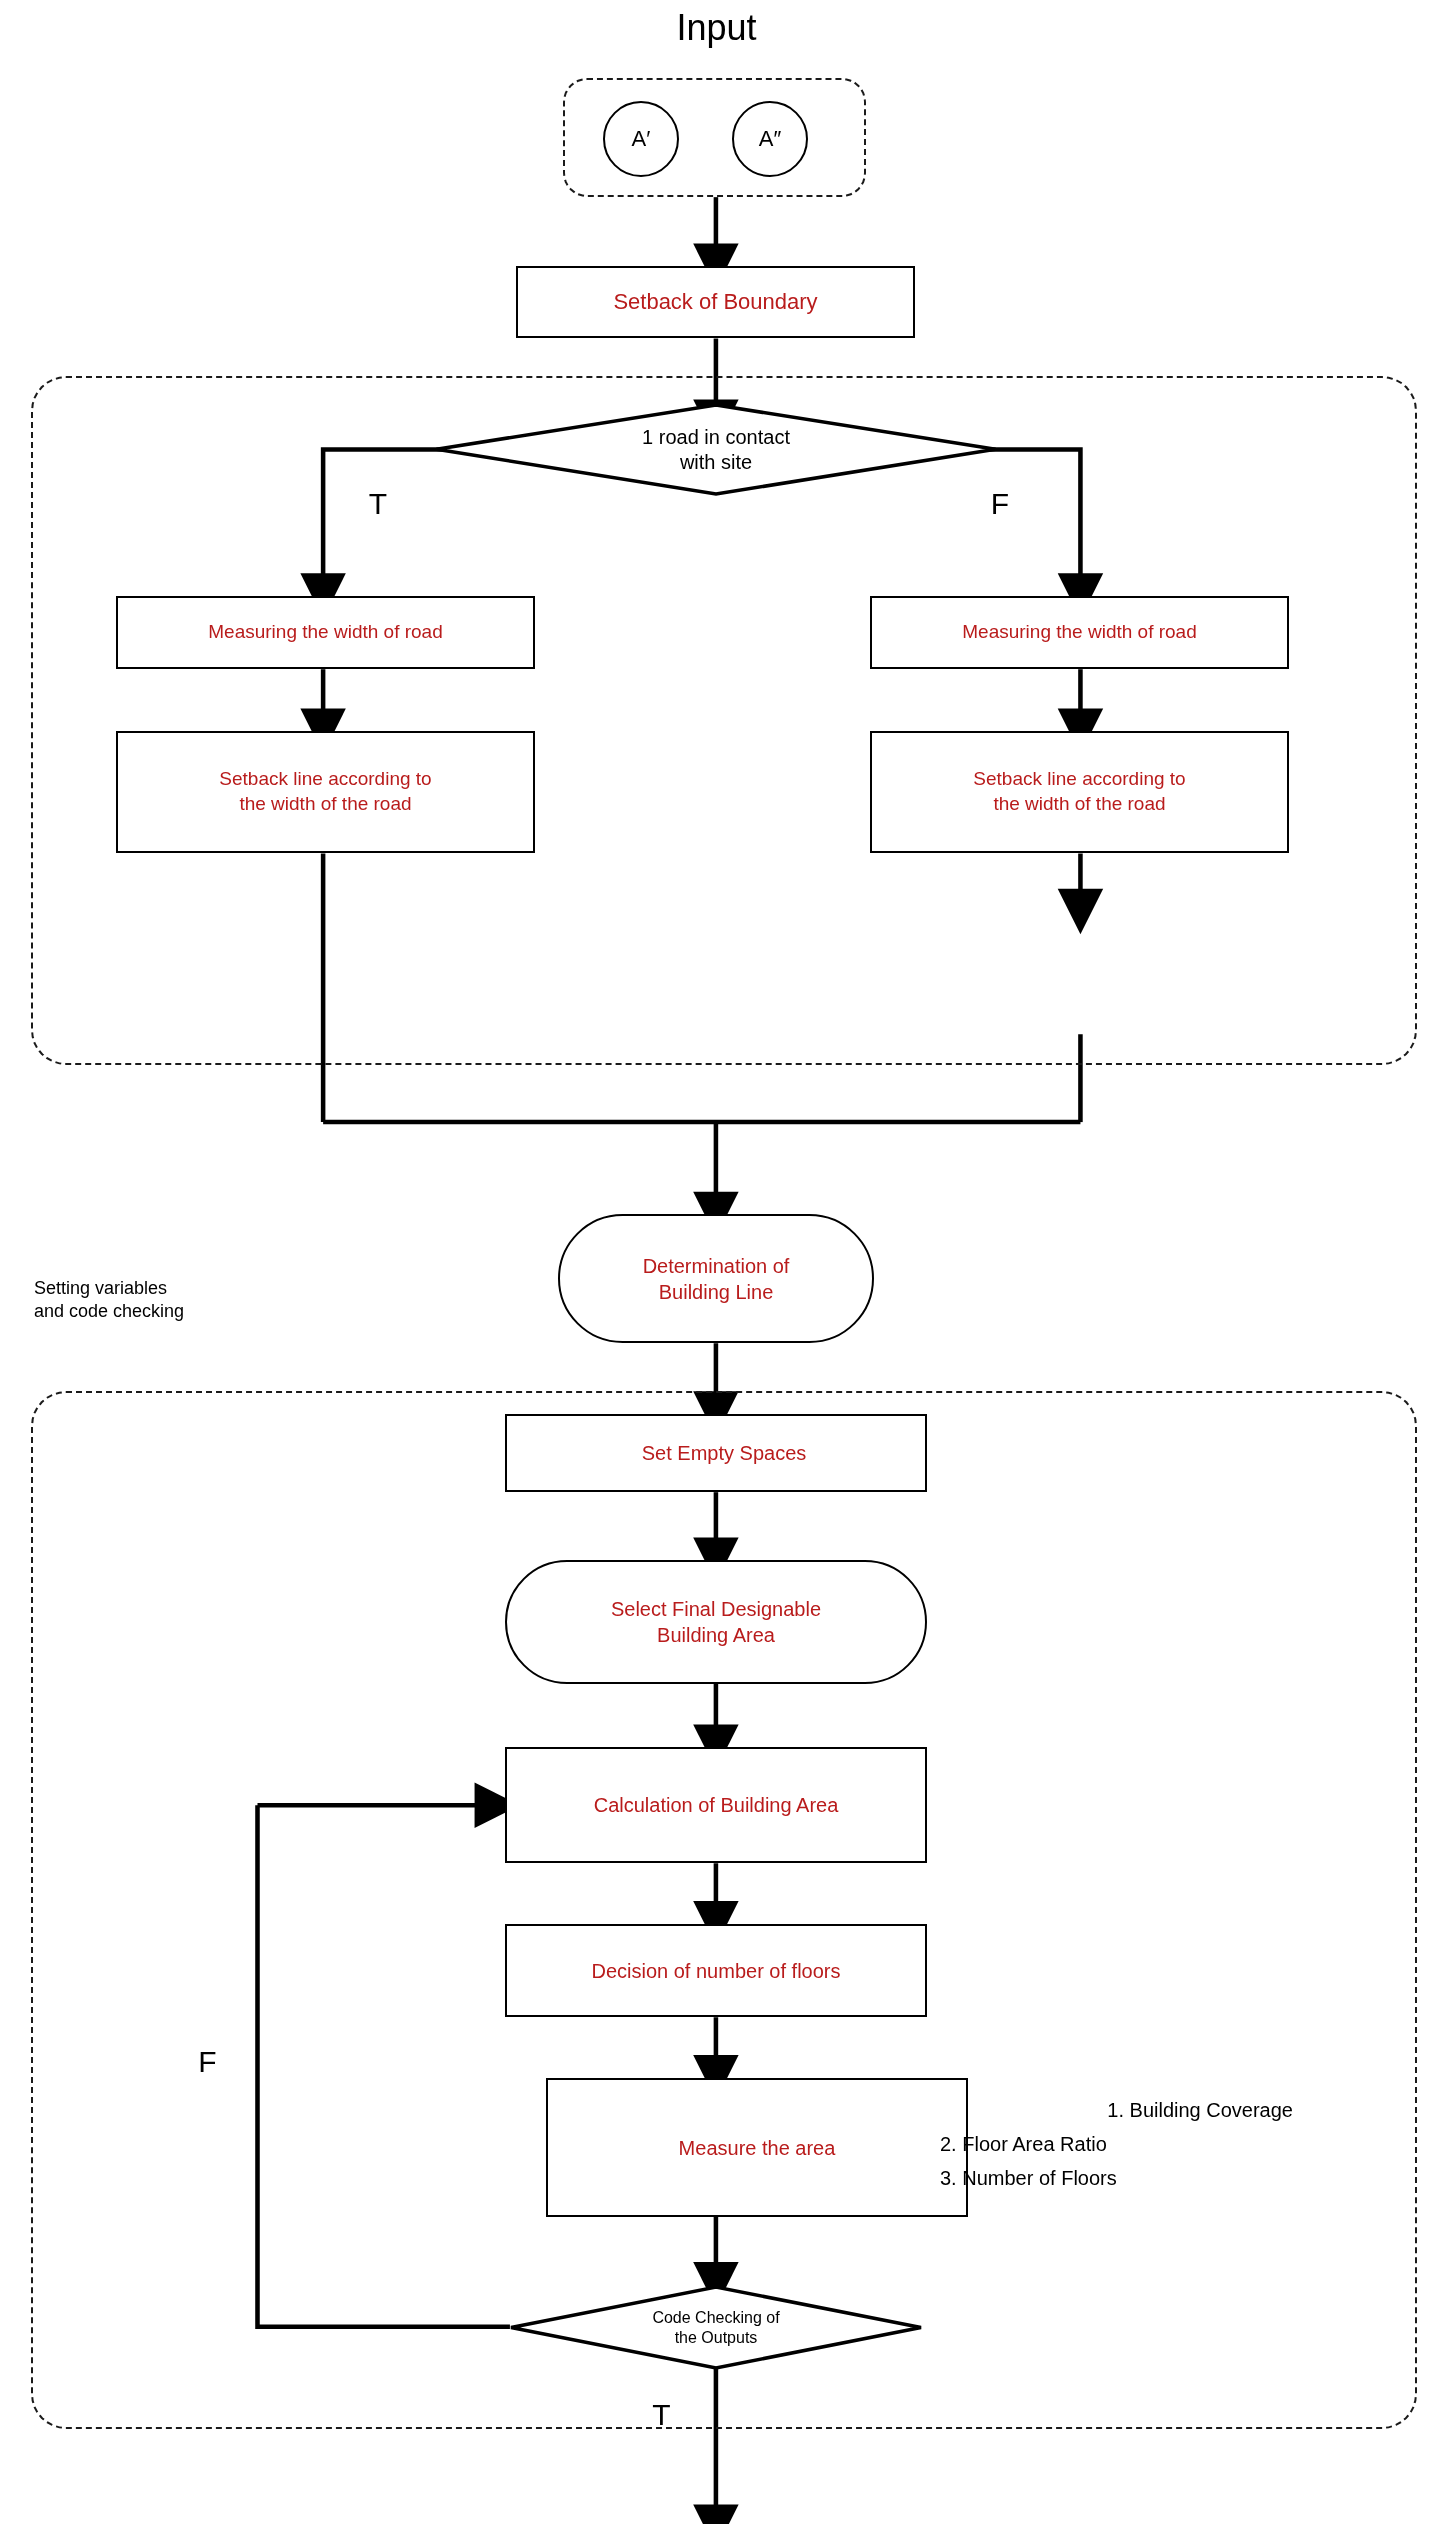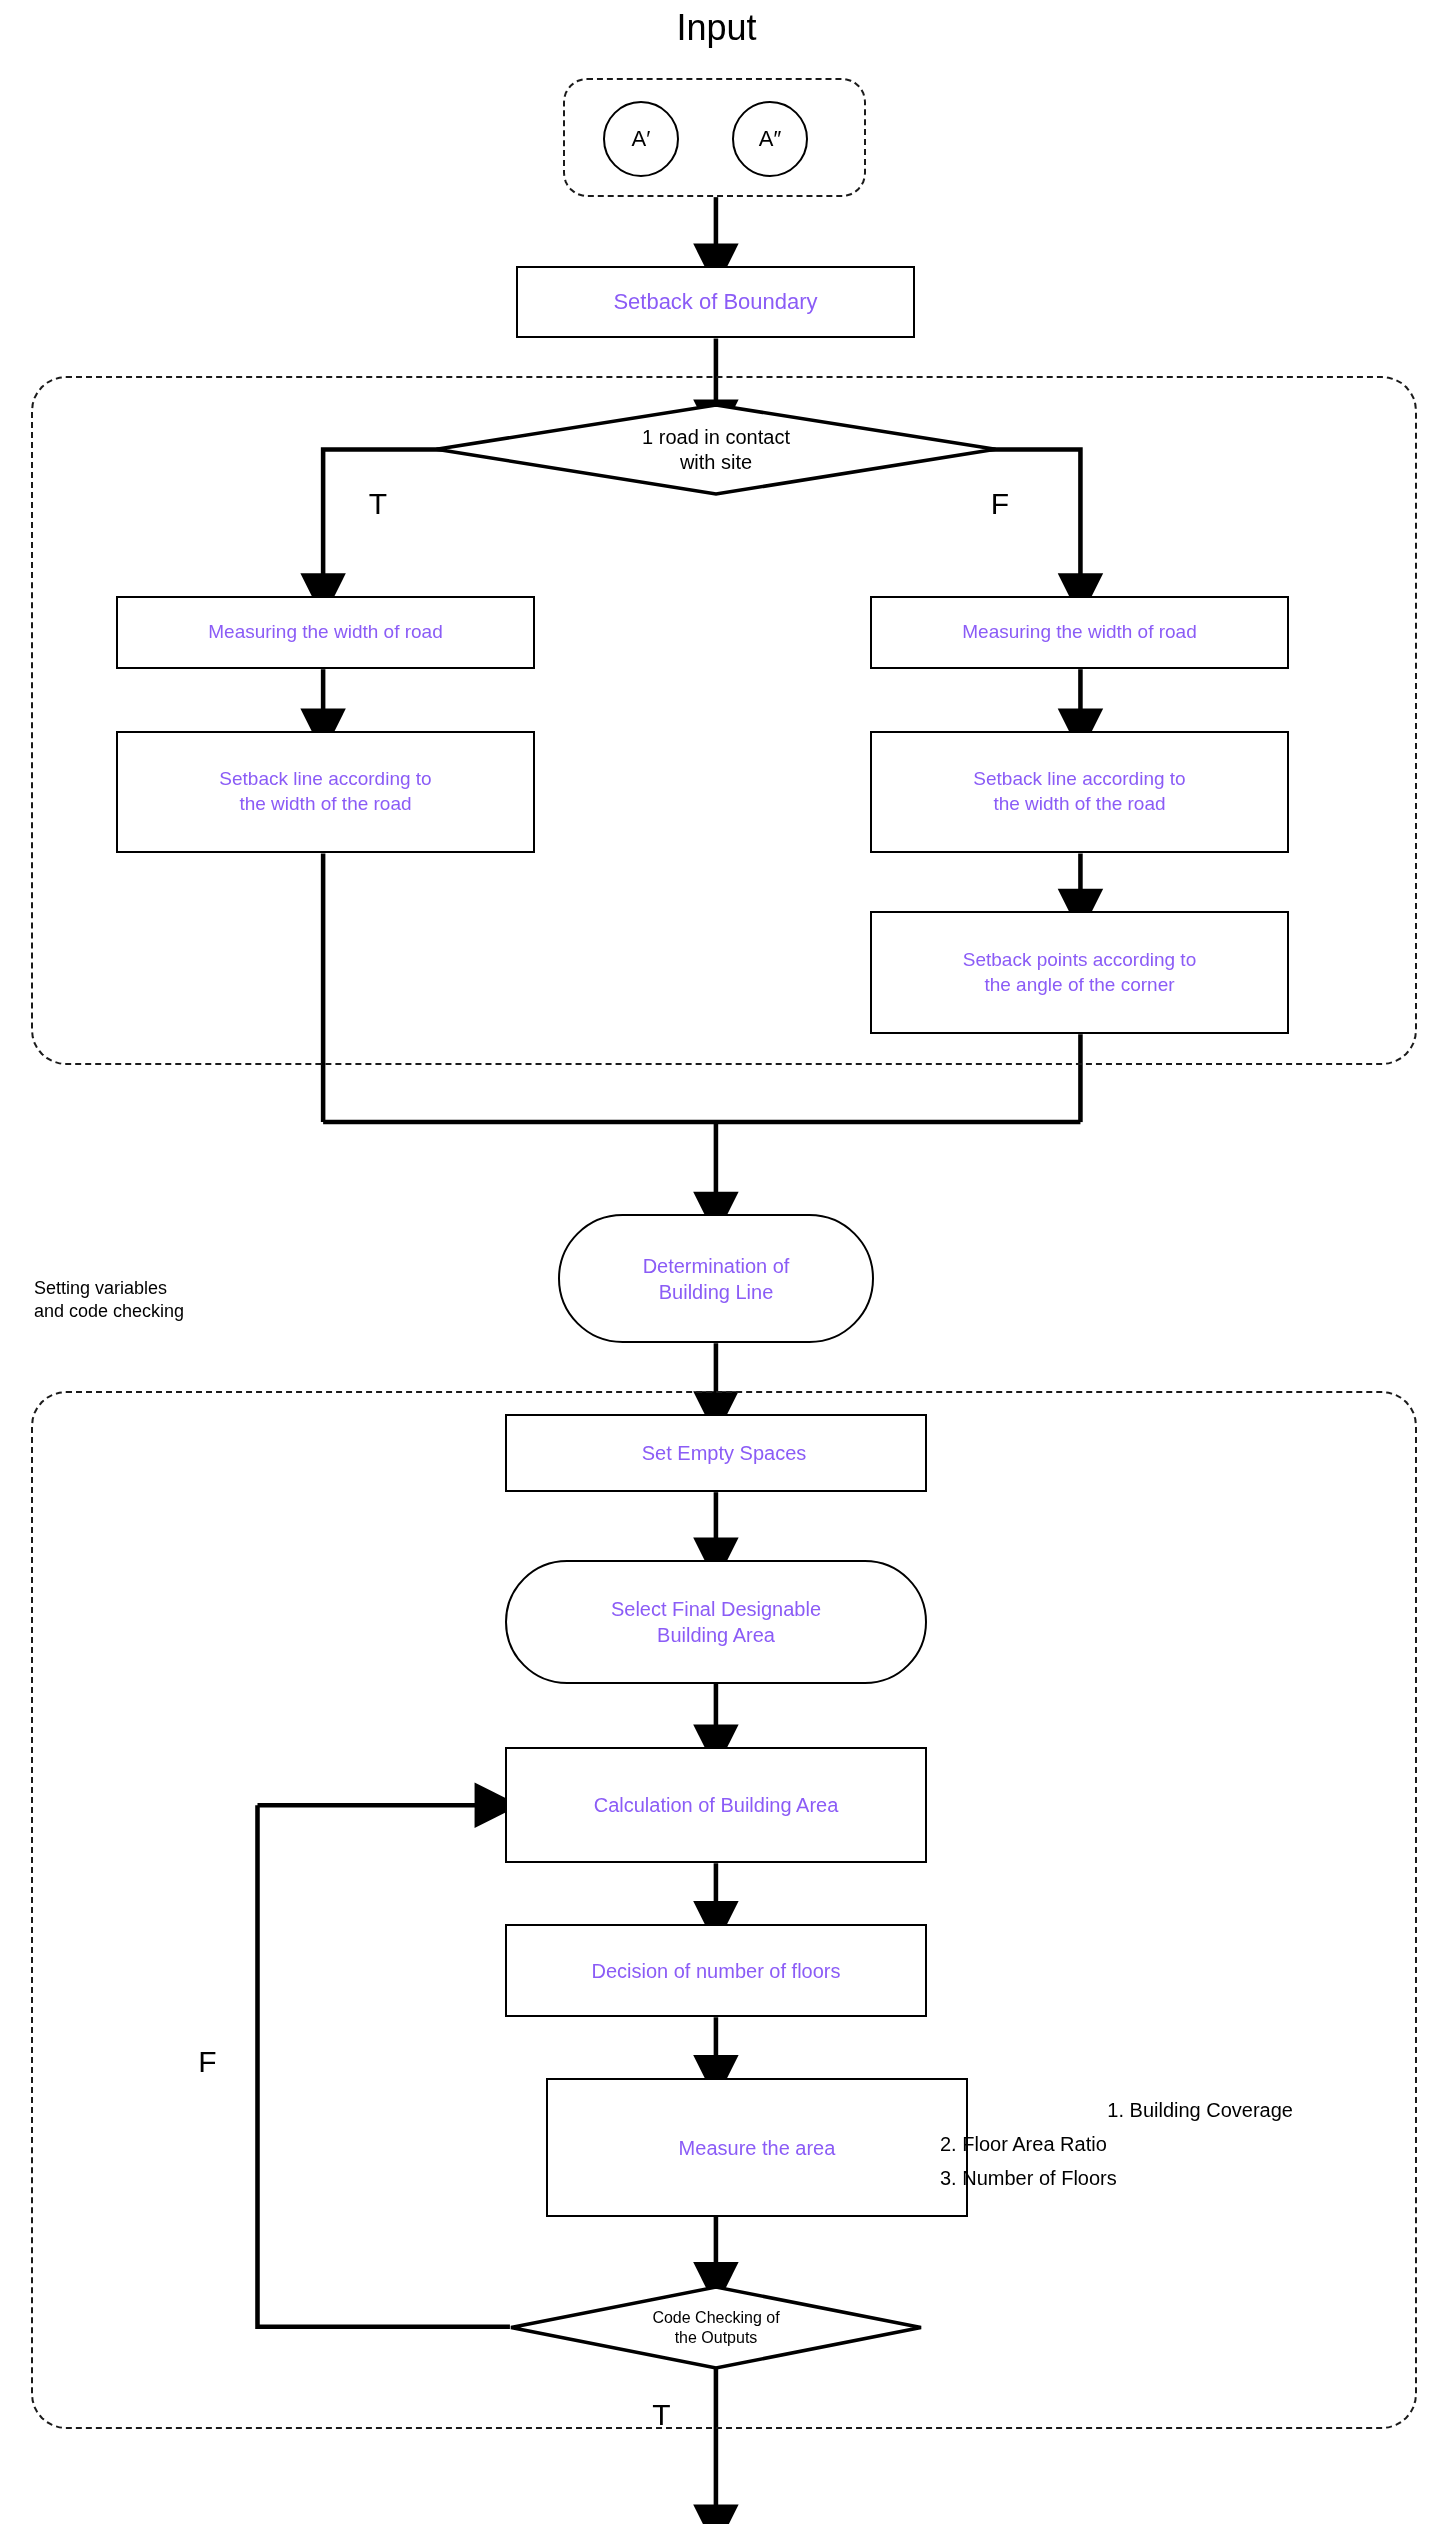--- a/index.html
+++ b/index.html
@@ -20,21 +20,21 @@
   }
   .node {
     position: absolute;
     box-sizing: border-box;
     display: flex;
     align-items: center;
     justify-content: center;
     text-align: center;
     background: #ffffff;
     border: 2px solid #000000;
-    color: #8b5cf6;
+    color: #b91c1c;
     line-height: 1.3;
   }
   .rect { border-radius: 0; }
   .stadium { border-radius: 5049px; }
   .dashed-group {
     position: absolute;
     box-sizing: border-box;
     border: 2px dashed #1a1a1a;
     border-radius: 35px;
     background: transparent;
@@ -178,22 +178,20 @@
   <div class="node rect f38" style="left:116px; top:596px; width:419px; height:73px; font-size:19px;">Measuring the width of road</div>
 
   <div class="node rect f38" style="left:116px; top:731px; width:419px; height:122px; font-size:19px; white-space:pre-line;">Setback line according to
 the width of the road</div>
 
   <div class="node rect f38" style="left:870px; top:596px; width:419px; height:73px; font-size:19px;">Measuring the width of road</div>
 
   <div class="node rect f38" style="left:870px; top:731px; width:419px; height:122px; font-size:19px; white-space:pre-line;">Setback line according to
 the width of the road</div>
 
-  <div class="node rect f38" style="left:870px; top:911px; width:419px; height:123px; font-size:19px; white-space:pre-line;">Setback points according to
-the angle of the corner</div>
 
   <div class="node stadium f40" style="left:558px; top:1214px; width:316px; height:129px; white-space:pre-line;">Determination of
 Building Line</div>
 
   <div class="plain-text left-text f52" style="left:34px; top:1277px; width:404px; white-space:pre-line;">Setting variables
 and code checking</div>
 
   <div class="dashed-group" style="left:31px; top:1391px; width:1386px; height:1038px;"></div>
 
   <div class="node rect f40" style="left:505px; top:1414px; width:422px; height:78px;padding-left:16px;">Set Empty Spaces</div>

